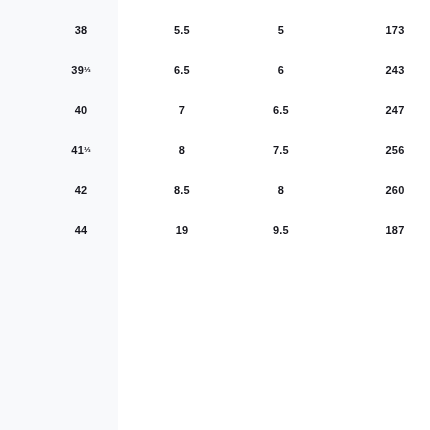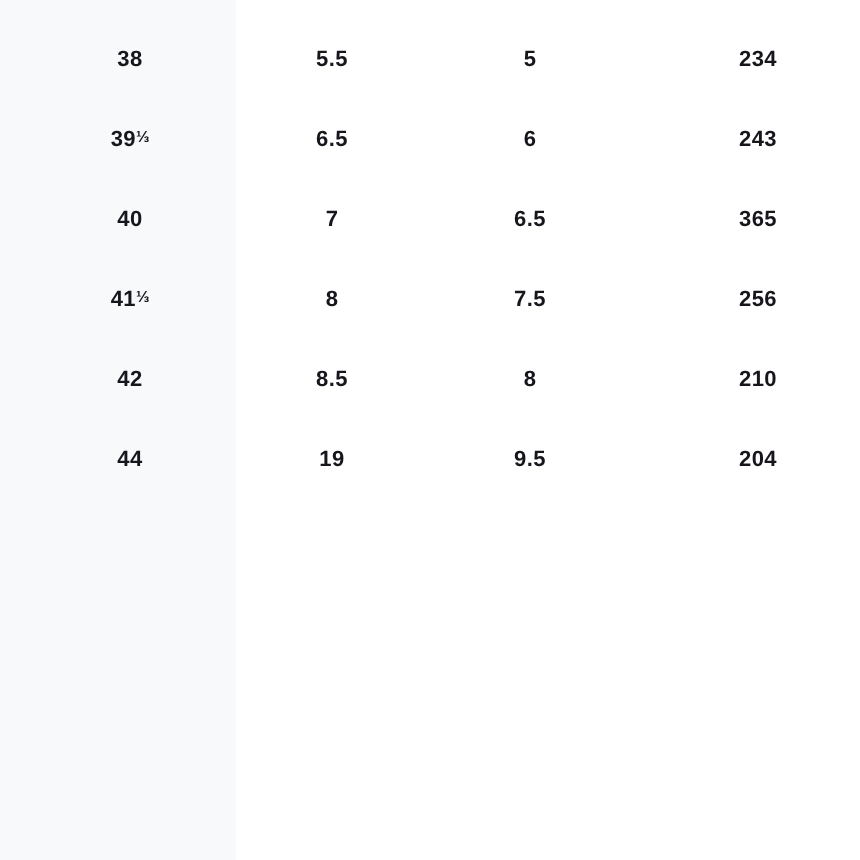--- a/index.html
+++ b/index.html
@@ -61,21 +61,21 @@
   .c2 { width: 72px; }
   .c3 { width: 126px; }
   .c4 { width: 102px; }
 
   .c1 .cell-text { padding-left: 0px; }
 
   
   .table-wrap {
     position: absolute;
     top: 10px;
-    left: 0;
+    left: 16px;
     width: 366px;
   }
 
   .frac {
     font-size: 8px;
     vertical-align: 0.28em;
     letter-spacing: 0;
   }
 </style>
 </head>
@@ -85,49 +85,49 @@
 
   <div class="col-tint"></div>
 
   <div class="table-wrap">
     <table class="table">
       <tbody id="table-body">
           <tr>
             <td class="c1"><span class="cell-text">38</span></td>
             <td class="c2"><span class="cell-text">5.5</span></td>
             <td class="c3"><span class="cell-text">5</span></td>
-            <td class="c4"><span class="cell-text">234</span></td>
+            <td class="c4"><span class="cell-text">173</span></td>
           </tr>
           <tr>
             <td class="c1"><span class="cell-text">39<span class="frac">⅓</span></span></td>
             <td class="c2"><span class="cell-text">6.5</span></td>
             <td class="c3"><span class="cell-text">6</span></td>
             <td class="c4"><span class="cell-text">243</span></td>
           </tr>
           <tr>
             <td class="c1"><span class="cell-text">40</span></td>
             <td class="c2"><span class="cell-text">7</span></td>
             <td class="c3"><span class="cell-text">6.5</span></td>
-            <td class="c4"><span class="cell-text">365</span></td>
+            <td class="c4"><span class="cell-text">247</span></td>
           </tr>
           <tr>
             <td class="c1"><span class="cell-text">41<span class="frac">⅓</span></span></td>
             <td class="c2"><span class="cell-text">8</span></td>
             <td class="c3"><span class="cell-text">7.5</span></td>
             <td class="c4"><span class="cell-text">256</span></td>
           </tr>
           <tr>
             <td class="c1"><span class="cell-text">42</span></td>
             <td class="c2"><span class="cell-text">8.5</span></td>
             <td class="c3"><span class="cell-text">8</span></td>
-            <td class="c4"><span class="cell-text">210</span></td>
+            <td class="c4"><span class="cell-text">260</span></td>
           </tr>
           <tr>
             <td class="c1"><span class="cell-text">44</span></td>
             <td class="c2"><span class="cell-text">19</span></td>
             <td class="c3"><span class="cell-text">9.5</span></td>
-            <td class="c4"><span class="cell-text">204</span></td>
+            <td class="c4"><span class="cell-text">187</span></td>
           </tr>
         </tbody>
     </table>
   </div>
 
 </div>
 
 </body></html>

